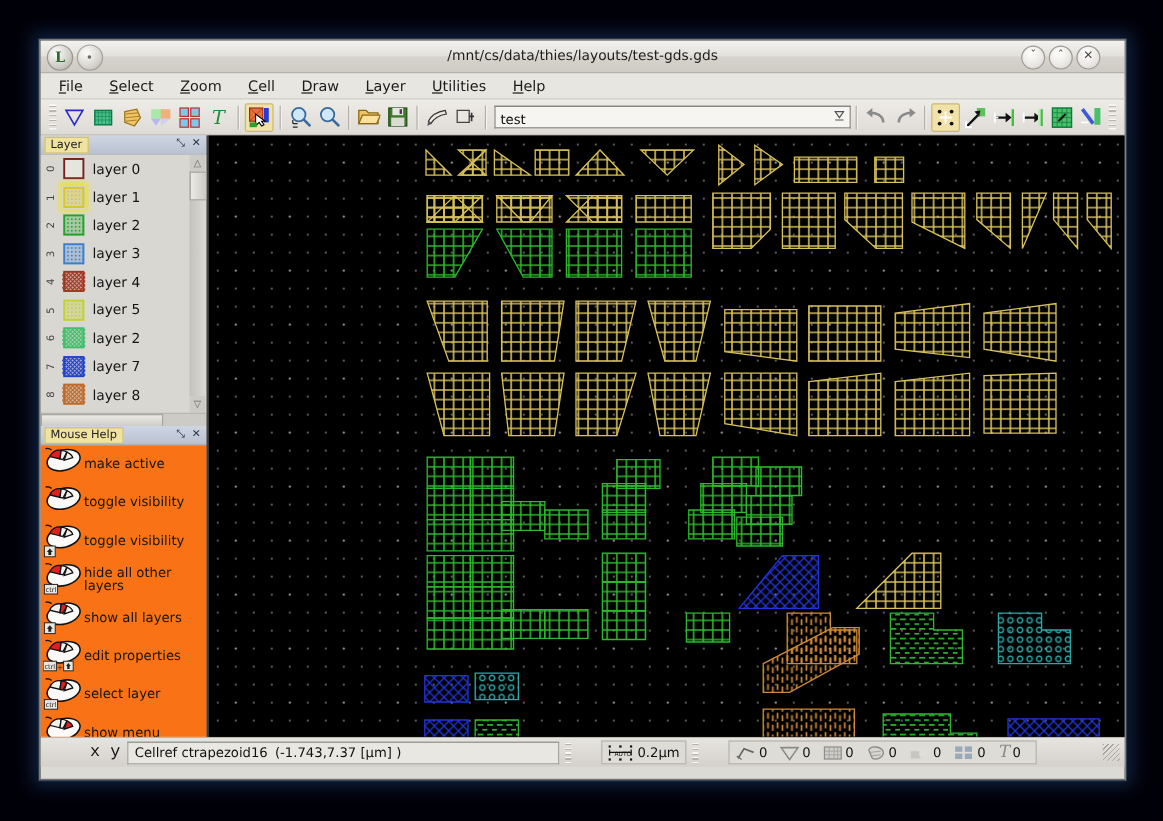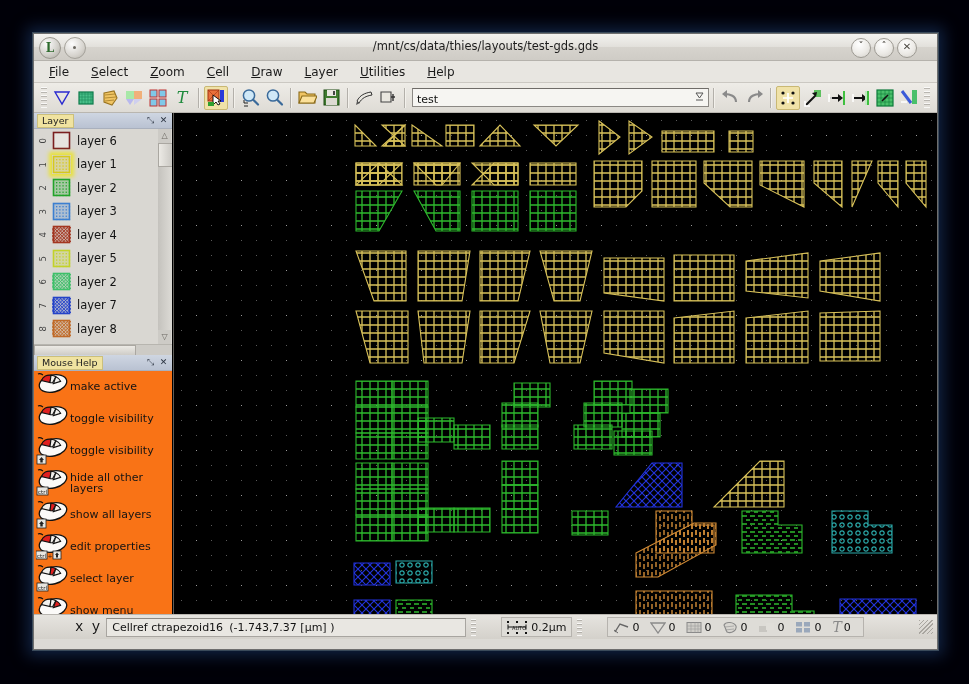--- a/index.html
+++ b/index.html
@@ -333,21 +333,21 @@
           <span class="dbtn d-close">✕</span>
         </div>
         <div id="layerlist">
           <div id="layerrows">
               <div class="layerrow">
                 <div class="lnum">0</div>
                 <div class="lswatch"><svg width="19" height="19" viewBox="0 0 19 19">
                     <clipPath id="cp"></clipPath>
                     <rect x="1.5" y="1.5" width="16" height="16" fill="#e6e4df" stroke="#7a1f1f" stroke-width="1.6"></rect>
                   </svg></div>
-                <div class="lname">layer 6</div>
+                <div class="lname">layer 0</div>
               </div>
               <div class="layerrow">
                 <div class="lnum">1</div>
                 <div class="lswatch sel-glow"><svg width="19" height="19" viewBox="0 0 19 19">
                     <clipPath id="cp"></clipPath>
                     <rect x="1.5" y="1.5" width="16" height="16" fill="#d6c81e" fill-opacity="0.28" stroke="#d6c81e" stroke-width="1.6"></rect>
                     <rect x="4" y="4" width="1.3" height="1.3" fill="#d6c81e"></rect>
                     <rect x="7.2" y="4" width="1.3" height="1.3" fill="#d6c81e"></rect>
                     <rect x="10.4" y="4" width="1.3" height="1.3" fill="#d6c81e"></rect>
                     <rect x="13.600000000000001" y="4" width="1.3" height="1.3" fill="#d6c81e"></rect>

